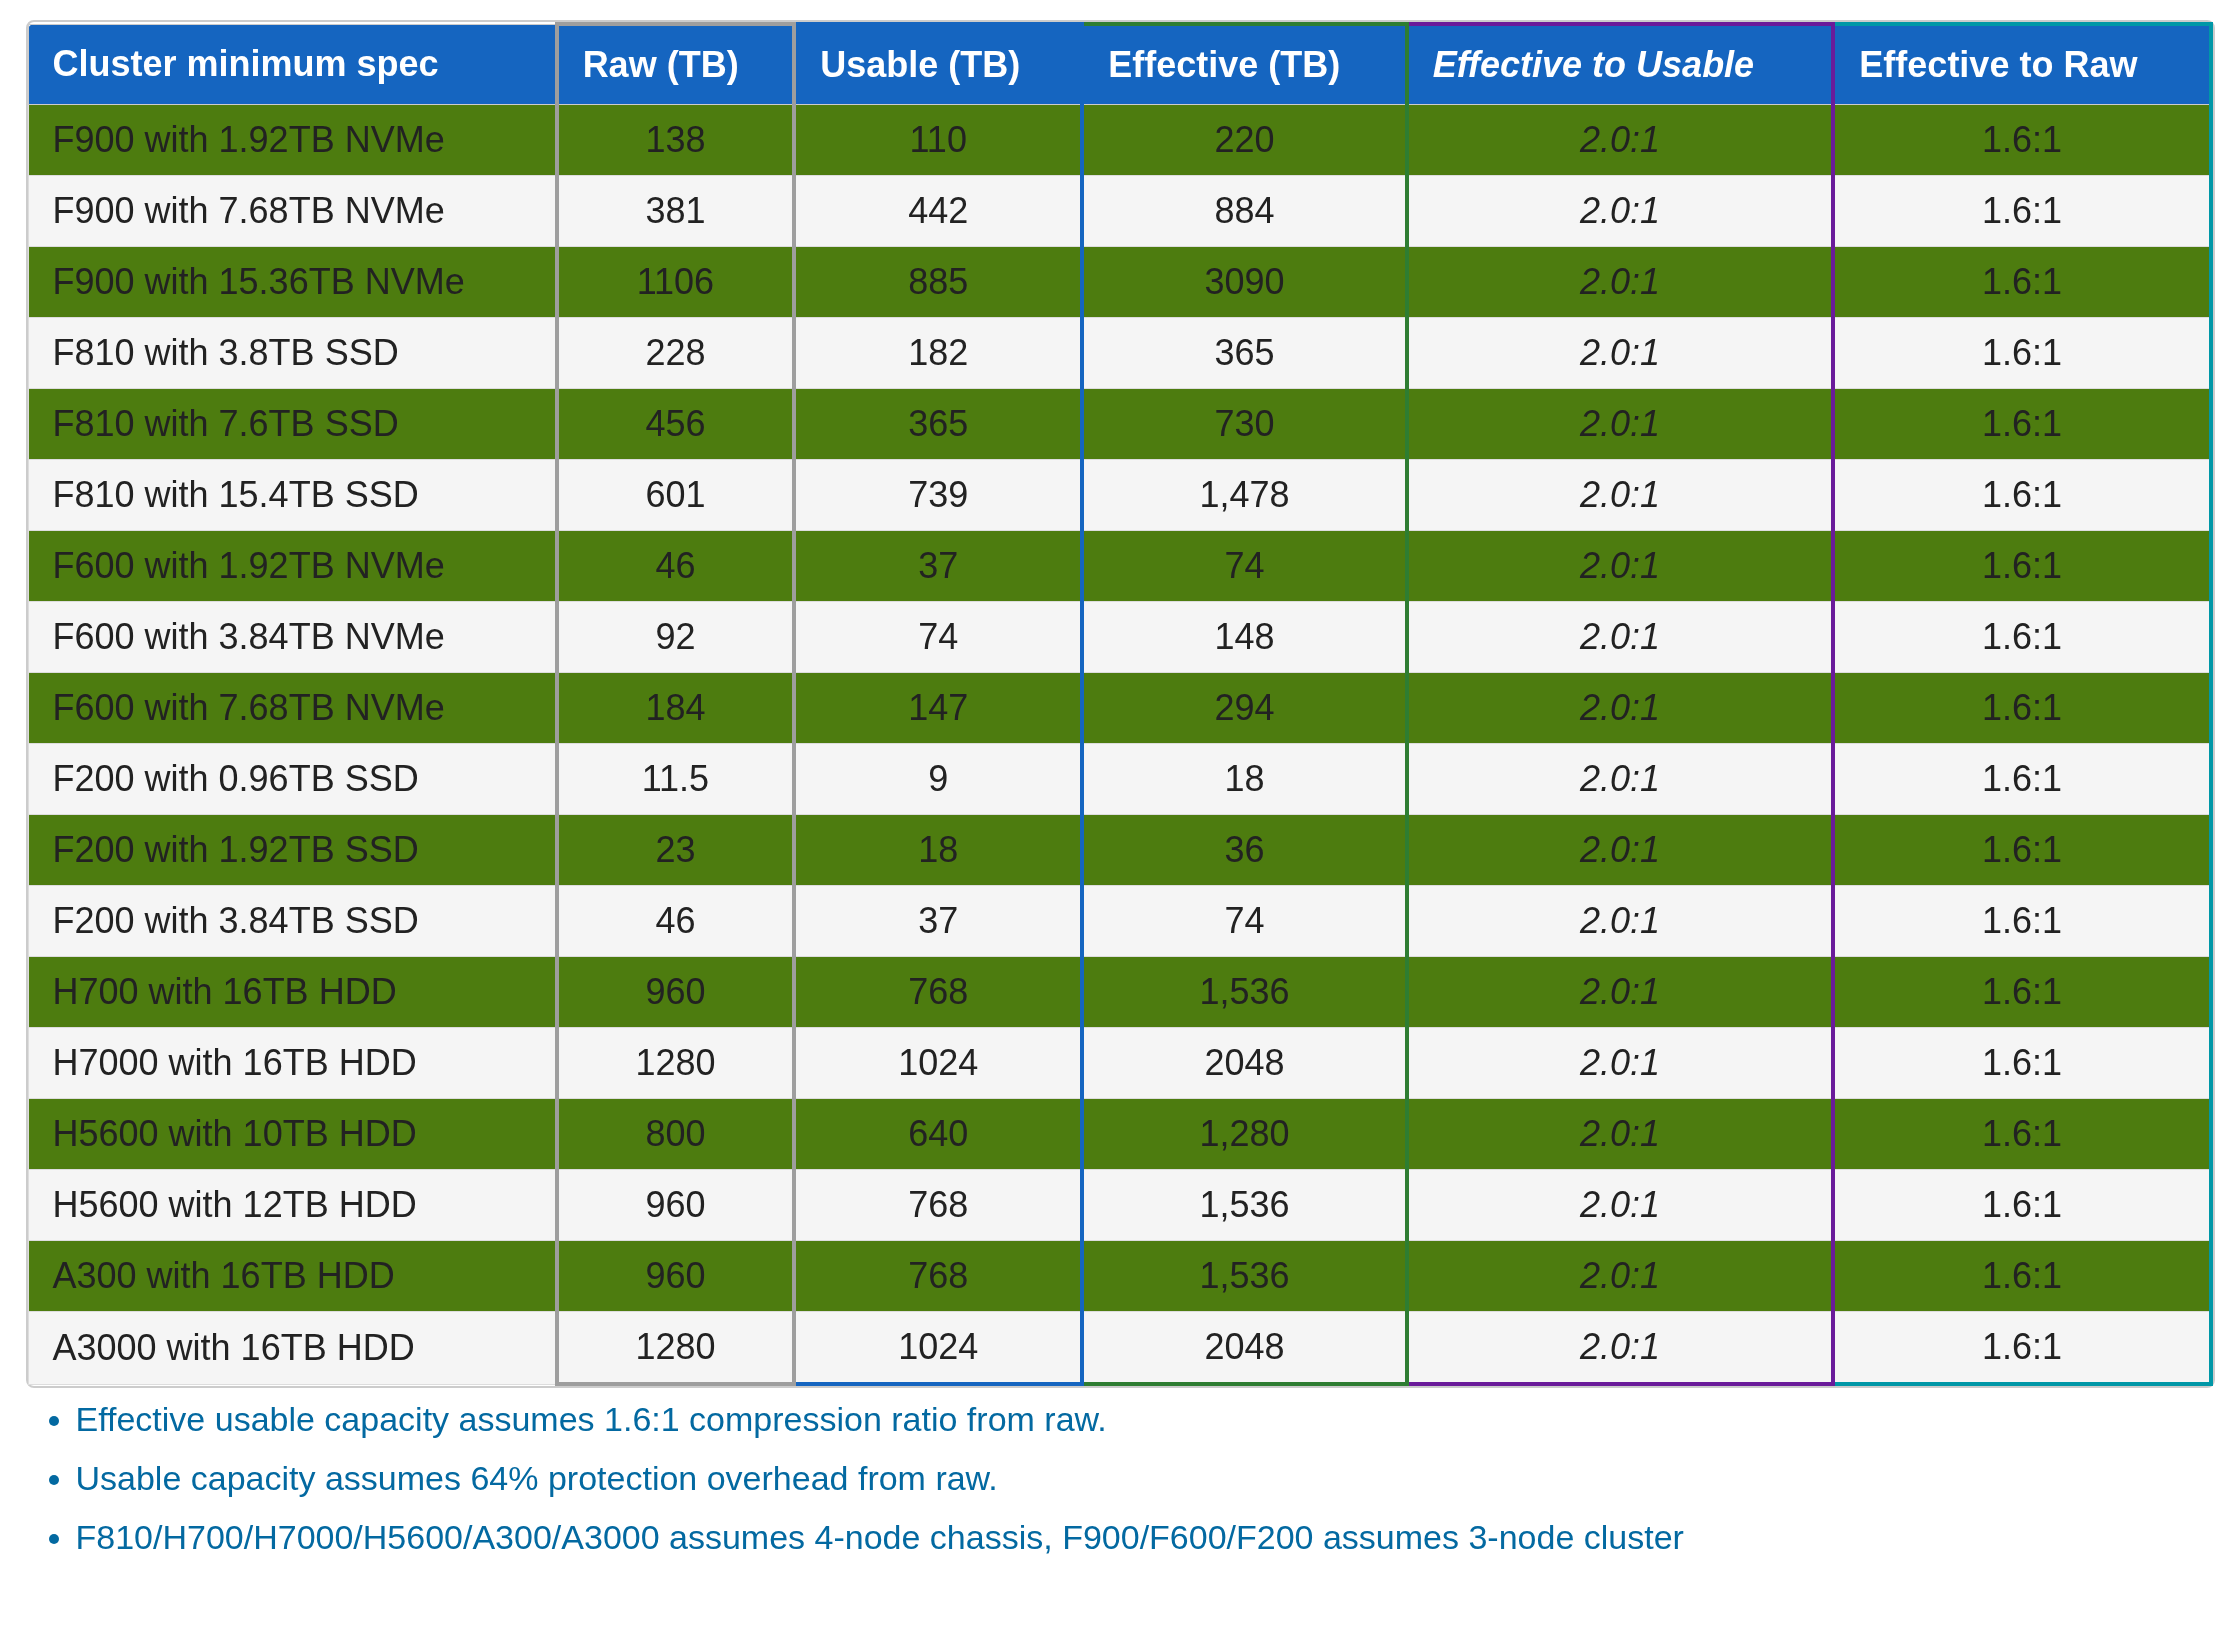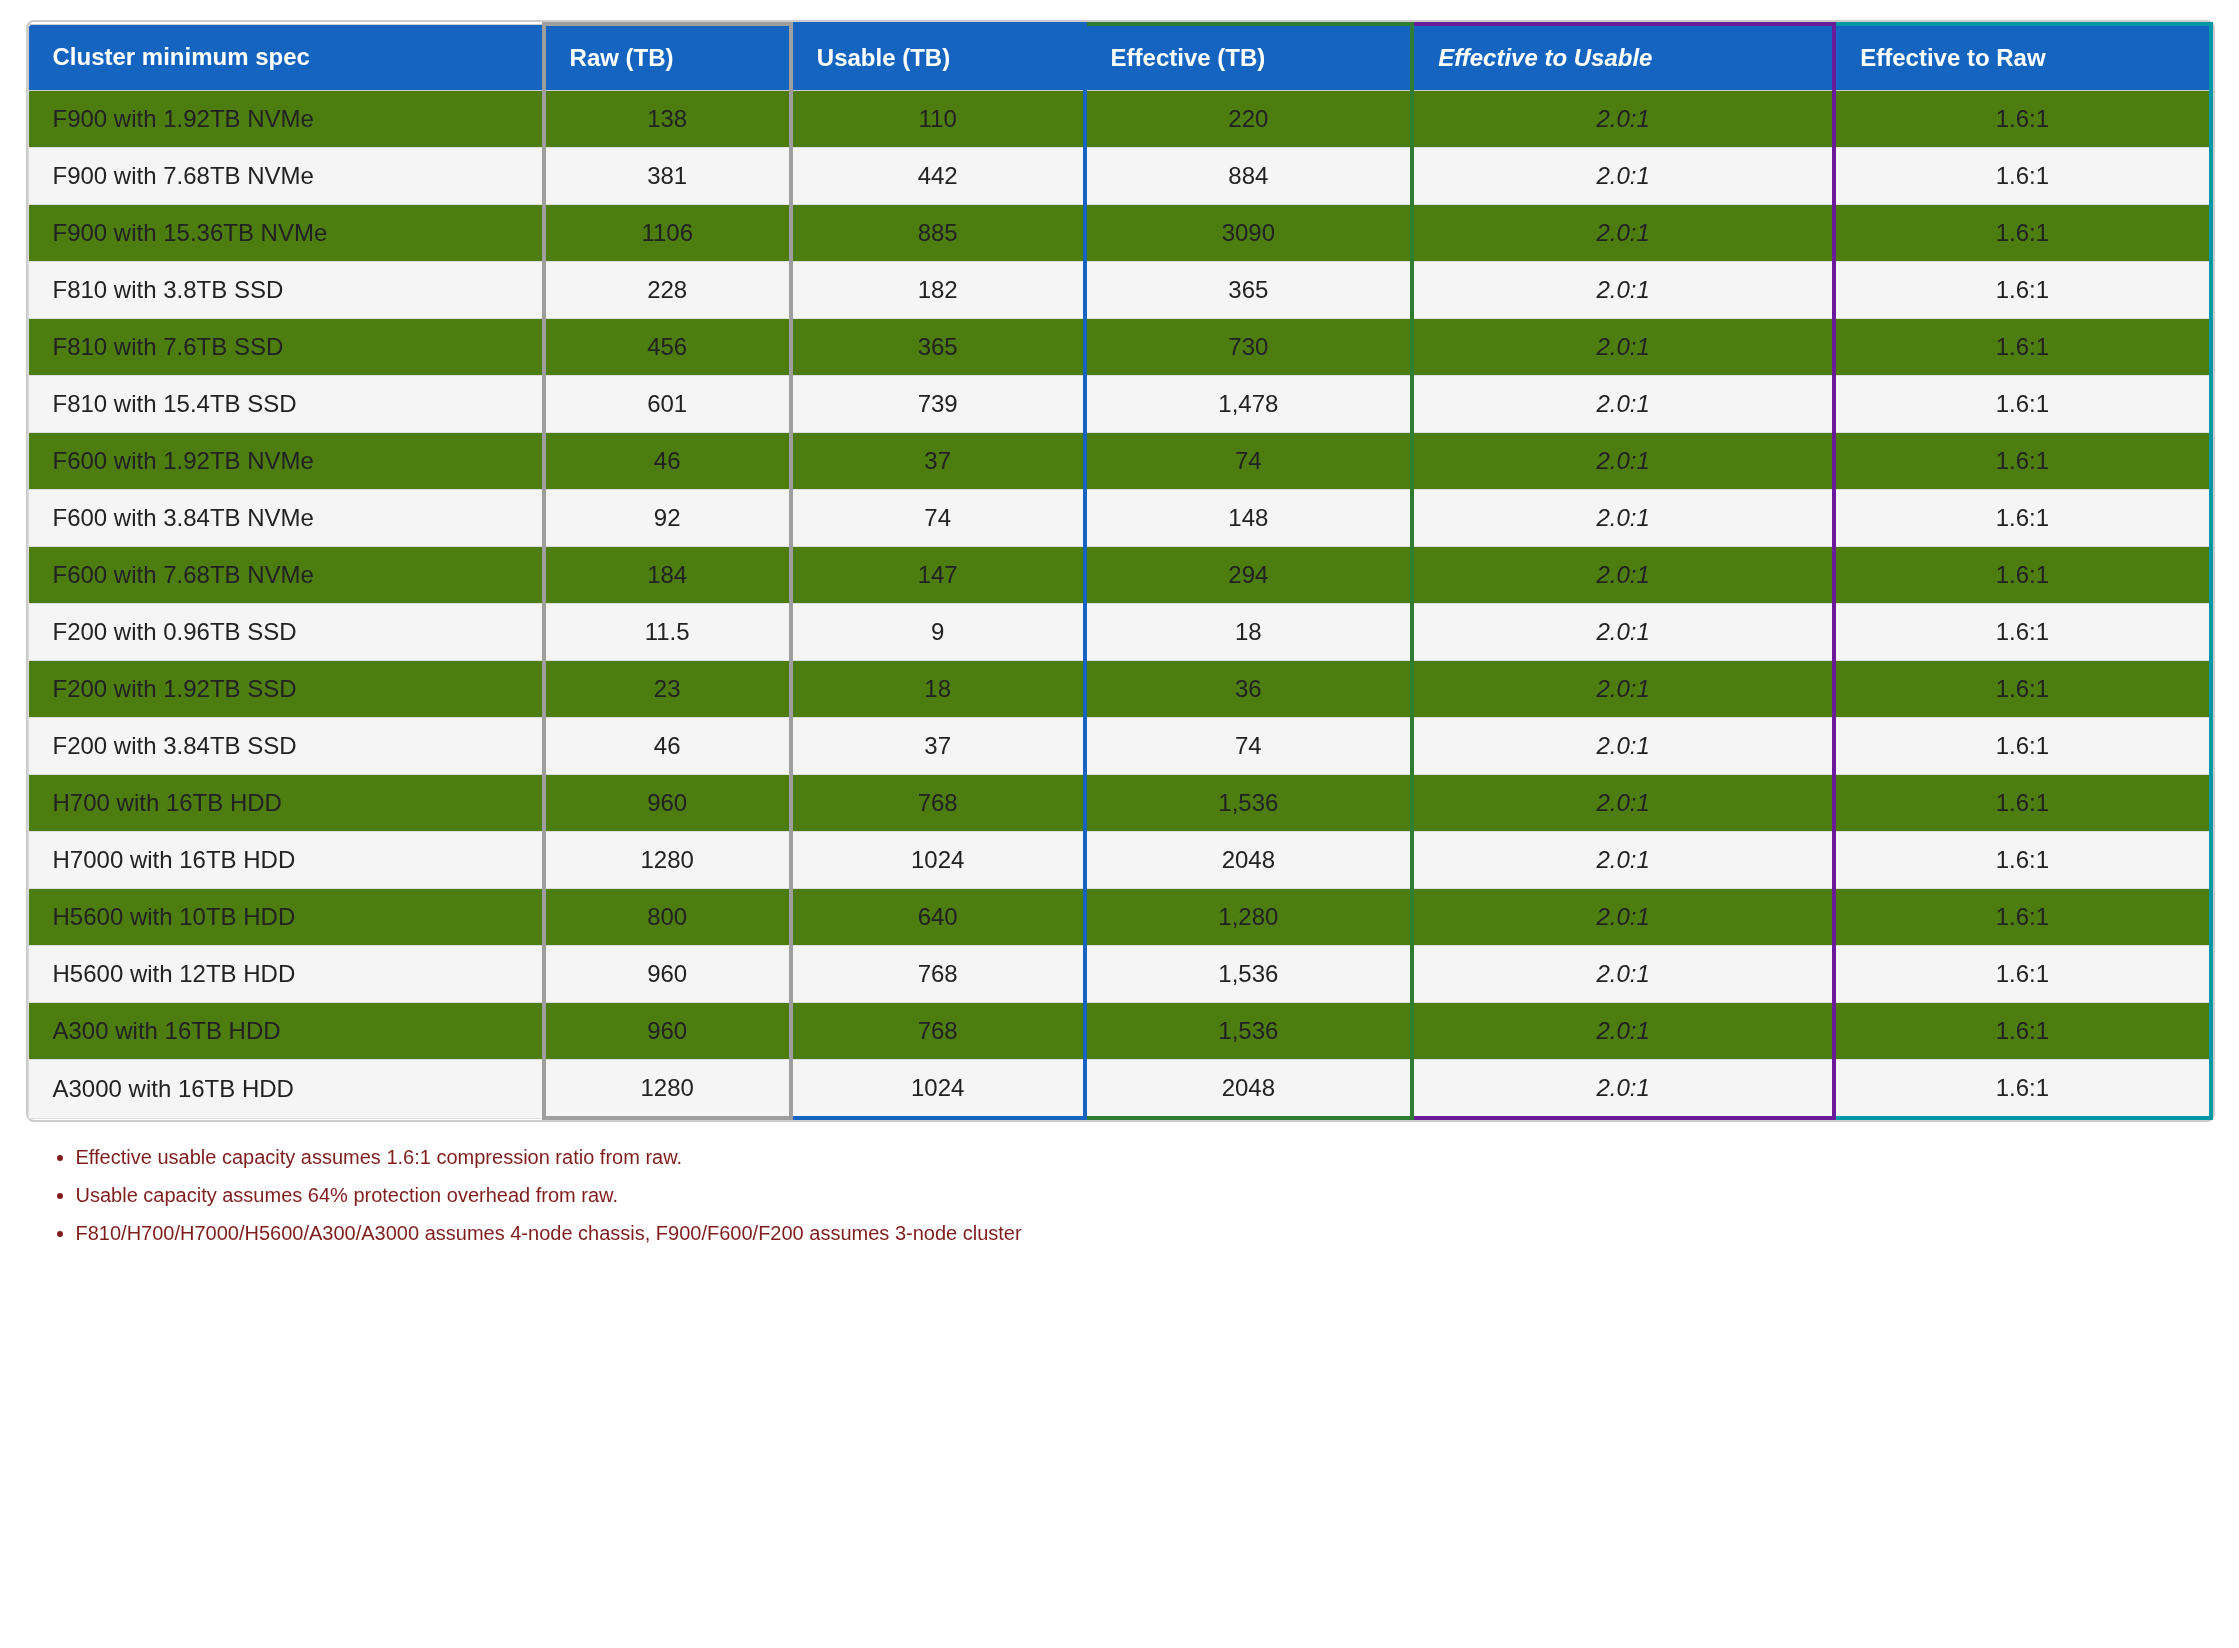--- a/index.html
+++ b/index.html
@@ -17,21 +17,21 @@
     }
     .table-wrapper {
       position: relative;
       border: 2px solid #ccc;
       border-radius: 8px;
       overflow: visible;
     }
     table {
       width: 100%;
       border-collapse: collapse;
-      font-size: 24px;
+      font-size: 36px;
     }
     thead tr {
       background-color: #1565c0;
       color: #fff;
     }
     thead th {
       padding: 18px 24px;
       text-align: left;
       font-weight: bold;
       border: 1px solid #ccc;
@@ -108,23 +108,23 @@
       border-right: 4px solid #0097a7 !important;
     }
     thead th.eff-raw-col {
       border-top: 4px solid #0097a7 !important;
     }
     tbody tr:last-child td.eff-raw-col {
       border-bottom: 4px solid #0097a7 !important;
     }
 
     .footnotes {
-      margin-top: 20px;
-      font-size: 20px;
-      color: #7f1d1d;
+      margin-top: 6px;
+      font-size: 34px;
+      color: #0369a1;
       padding-left: 10px;
     }
     .footnotes ul {
       list-style: disc;
       padding-left: 40px;
     }
     .footnotes li {
       margin-bottom: 8px;
       line-height: 1.5;
     }

